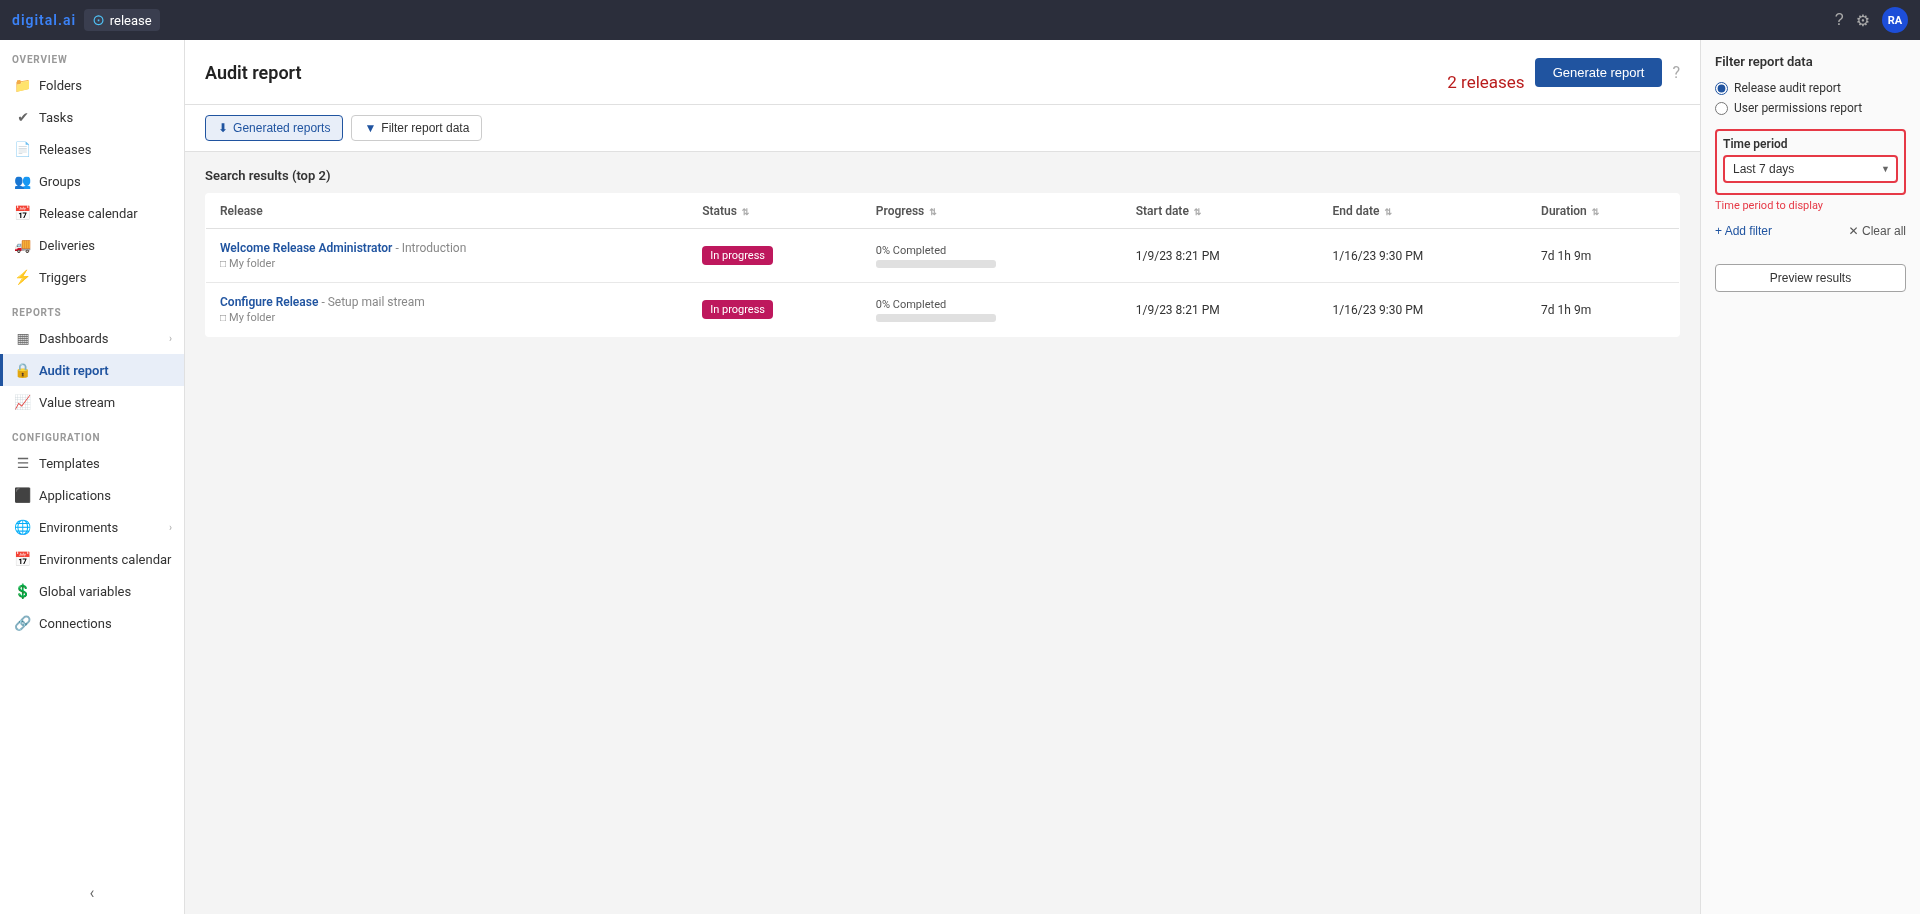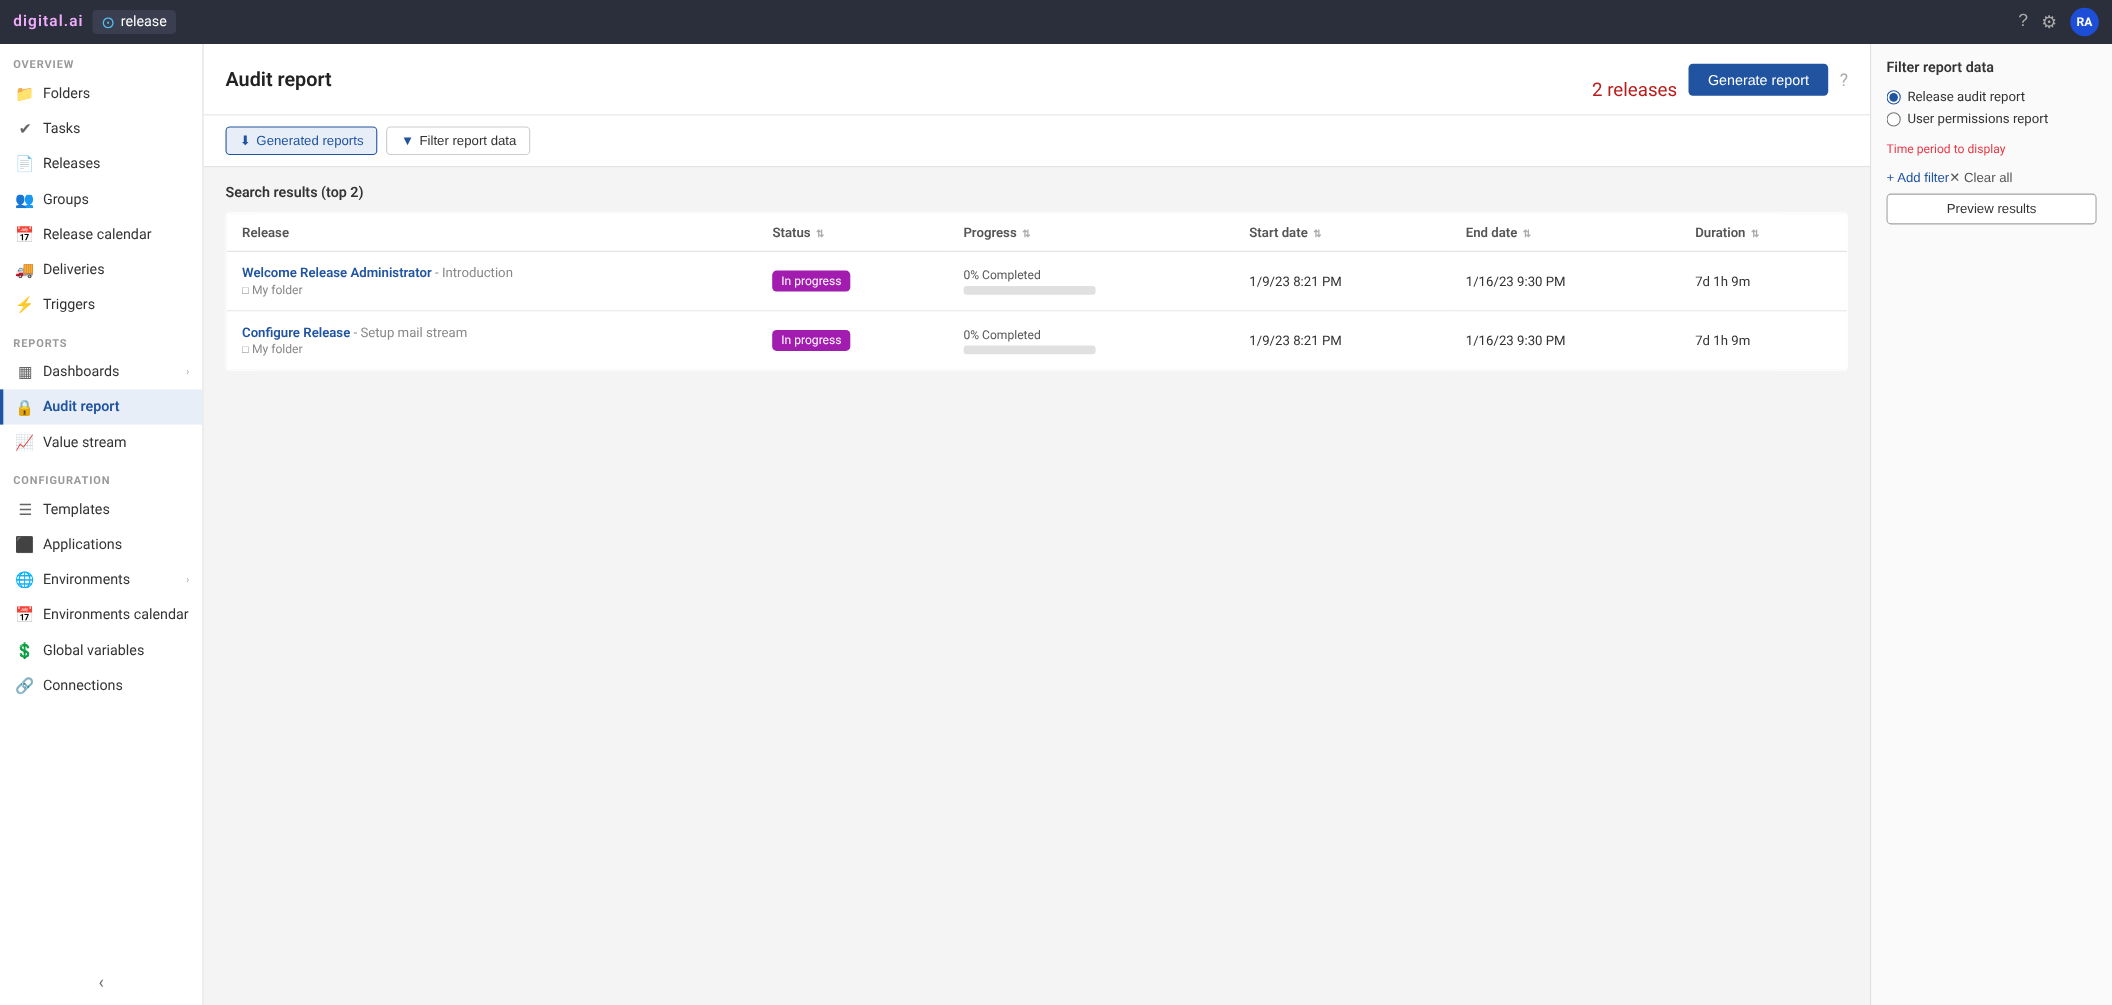--- a/index.html
+++ b/index.html
@@ -9,21 +9,21 @@
     .topnav {
       background: #2b2e3b;
       height: 40px;
       display: flex;
       align-items: center;
       justify-content: space-between;
       padding: 0 12px;
       flex-shrink: 0;
     }
     .topnav-left { display: flex; align-items: center; gap: 8px; }
-    .brand-text { color: #f0abfc; font-size: 14px; font-weight: 600; letter-spacing: 1px; }
+    .brand-text { color: #3b82f6; font-size: 14px; font-weight: 600; letter-spacing: 1px; }
     .release-badge {
       display: flex; align-items: center; gap: 5px;
       background: #3a3e4f; border-radius: 4px; padding: 2px 8px;
       color: #fff; font-size: 13px;
     }
     .release-icon { color: #4fc3f7; font-size: 15px; }
     .topnav-right { display: flex; align-items: center; gap: 12px; }
     .nav-icon-btn { color: #aaa; font-size: 16px; cursor: pointer; background: none; border: none; }
     .avatar { background: #1d4ed8; color: #fff; border-radius: 50%; width: 26px; height: 26px; display: flex; align-items: center; justify-content: center; font-size: 11px; font-weight: 700; cursor: pointer; }
 
@@ -104,21 +104,21 @@
     }
     .results-table th .sort-icon { color: #aaa; font-size: 9px; margin-left: 2px; }
     .results-table tbody tr { border-bottom: 1px solid #e8e8e8; }
     .results-table tbody tr:last-child { border-bottom: none; }
     .results-table td { padding: 12px 14px; font-size: 12px; color: #333; vertical-align: middle; }
     .release-name { font-weight: 600; color: #2054a0; cursor: pointer; }
     .release-sub { color: #888; font-weight: 400; }
     .folder-label { color: #888; font-size: 11px; margin-top: 2px; }
     .folder-icon { font-size: 10px; margin-right: 3px; }
     .badge-inprogress {
-      background: #a21caf; color: #fff; border-radius: 4px;
+      background: #be185d; color: #fff; border-radius: 4px;
       padding: 3px 8px; font-size: 11px; white-space: nowrap; display: inline-block;
     }
     .progress-bar-wrap { width: 120px; }
     .progress-bar-bg { background: #e0e0e0; border-radius: 3px; height: 8px; width: 100%; }
     .progress-bar-fill { background: #2054a0; height: 8px; border-radius: 3px; }
     .progress-label { font-size: 11px; color: #555; margin-bottom: 3px; }
 
     
     .right-panel {
       width: 220px; background: #fafafa; border-left: 1px solid #e0e0e0;
@@ -133,21 +133,21 @@
       width: 100%; border: 2px solid #e63946; border-radius: 4px; padding: 5px 8px;
       font-size: 12px; color: #333; background: #fff; cursor: pointer;
       appearance: none; -webkit-appearance: none;
     }
     .select-wrapper { position: relative; margin-bottom: 4px; }
     .select-wrapper::after {
       content: '▼'; position: absolute; right: 8px; top: 50%; transform: translateY(-50%);
       font-size: 9px; color: #666; pointer-events: none;
     }
     .time-period-hint { font-size: 11px; color: #e63946; margin-bottom: 12px; }
-    .filter-actions { display: flex; align-items: center; margin-bottom: 8px; }
+    .filter-actions { display: flex; justify-content: space-between; align-items: center; margin-bottom: 26px; }
     .btn-add-filter { background: none; border: none; color: #2054a0; font-size: 12px; cursor: pointer; display: flex; align-items: center; gap: 3px; }
     .btn-clear-all { background: none; border: none; color: #555; font-size: 12px; cursor: pointer; display: flex; align-items: center; gap: 3px; }
     .btn-preview {
       width: 100%; border: 1px solid #a3a3a3; background: #fff; border-radius: 4px;
       padding: 6px; font-size: 12px; cursor: pointer; color: #333;
     }
 
     .time-period-box { border: 2px solid #e63946; border-radius: 4px; padding: 6px; margin-bottom: 4px; }
   </style>
 </head>
@@ -348,20 +348,31 @@
       <label class="radio-option">
         <input type="radio" name="report_type" checked="" style="">
         <span>Release audit report</span>
       </label>
       <label class="radio-option">
         <input type="radio" name="report_type" style="">
         <span>User permissions report</span>
       </label>
     </div>
 
+    <div class="time-period-box">
+      <div class="filter-section-label">Time period</div>
+      <div class="select-wrapper">
+        <select class="time-period-select">
+          <option>Last 7 days</option>
+          <option>Last 30 days</option>
+          <option>Last 90 days</option>
+          <option>Custom</option>
+        </select>
+      </div>
+    </div>
     <div class="time-period-hint">Time period to display</div>
 
     <div class="filter-actions">
       <button class="btn-add-filter">+ Add filter</button>
       <button class="btn-clear-all">✕ Clear all</button>
     </div>
 
     <button class="btn-preview">Preview results</button>
   </div>
 

